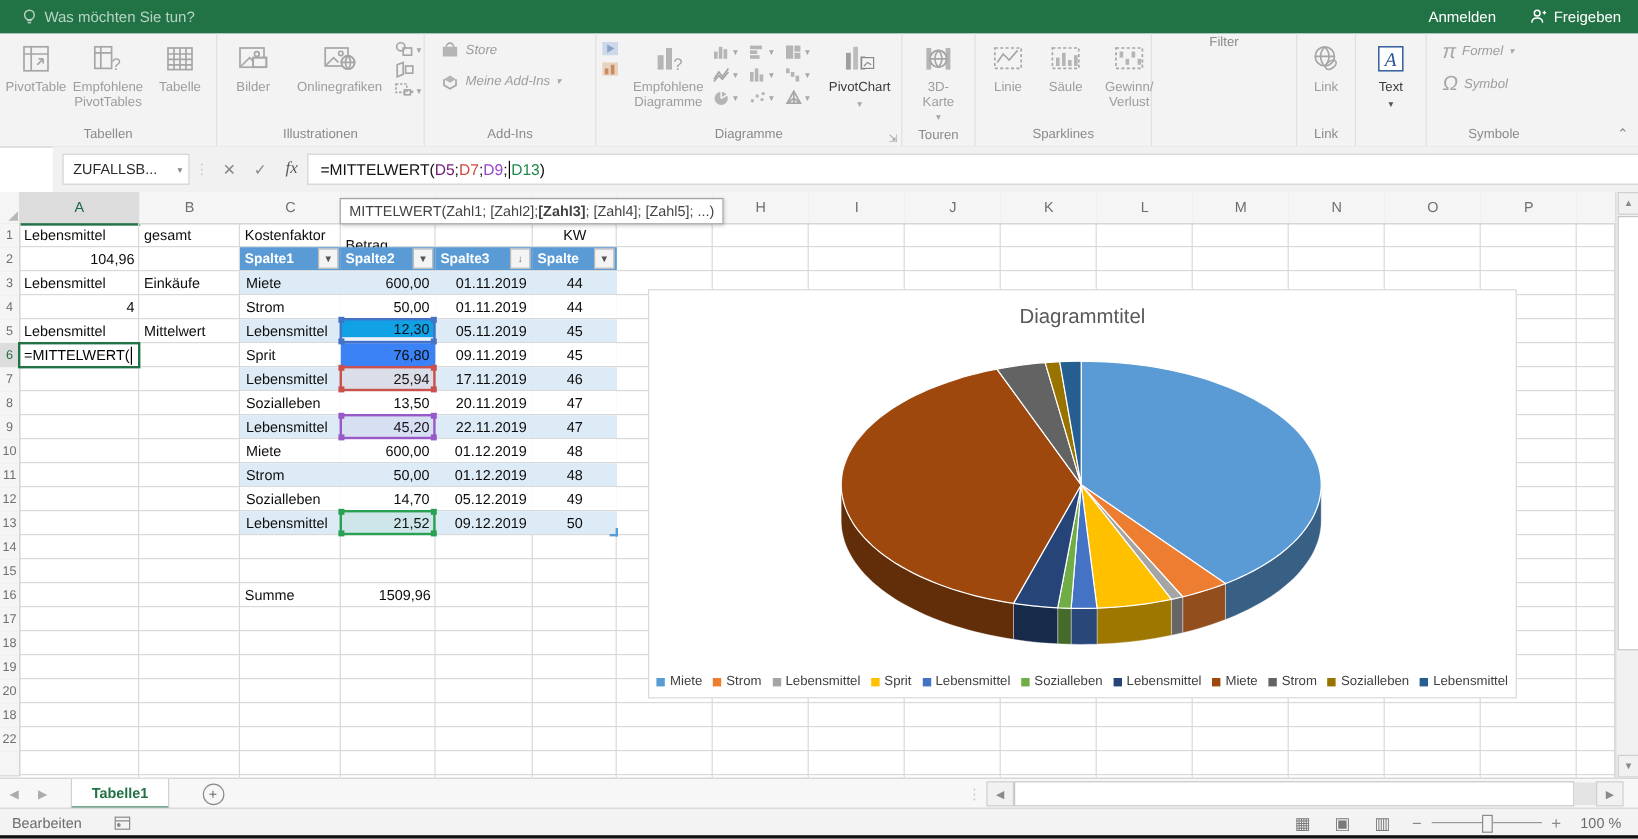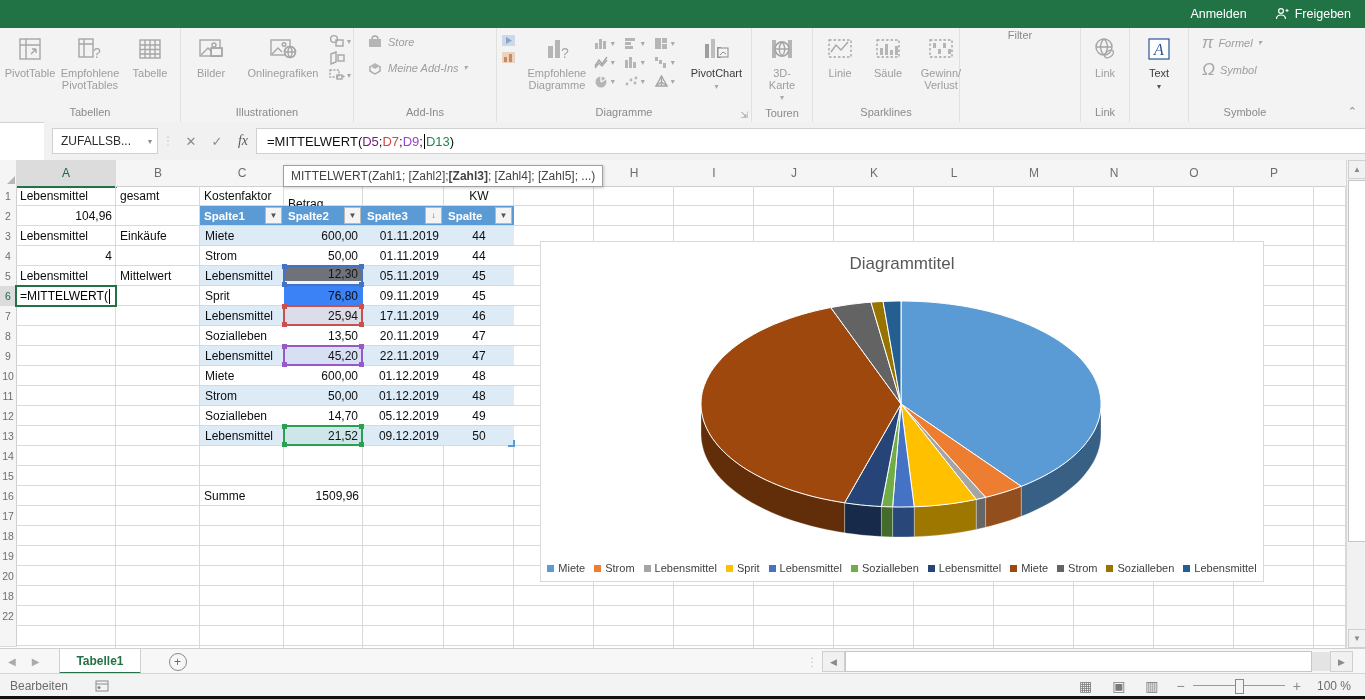--- a/index.html
+++ b/index.html
@@ -106,20 +106,28 @@
   #blackstrip{left:0;top:696px;width:1365px;height:3px;background:#111;}
   .cellsel-a6{position:absolute;border:2px solid #217346;background:#fff;box-sizing:border-box;
               display:flex;align-items:center;font-size:12px;padding-left:3px;z-index:20;}
 </style>
 </head>
 <body>
 
 <div id="app">
 
   <div id="tabbar" class="abs">
+    <div id="tellme">
+      <svg width="13" height="15" viewBox="0 0 13 15">
+          <circle cx="6.5" cy="5.5" r="4" fill="none" stroke="#b8d4c4" stroke-width="1.2"></circle>
+          <rect x="4.7" y="9.5" width="3.6" height="1.2" fill="#b8d4c4"></rect>
+          <rect x="5.1" y="11.4" width="2.8" height="1.1" fill="#b8d4c4"></rect>
+        </svg>
+      <span>Was möchten Sie tun?</span>
+    </div>
     <div id="tabbar-right">
       <div class="rtab">Anmelden</div>
       <div class="rtab" style="gap:6px;">
         <svg width="14" height="14" viewBox="0 0 14 14">
             <circle cx="6" cy="4" r="2.4" fill="none" stroke="#fff" stroke-width="1.2"></circle>
             <path d="M1.5 12 Q1.5 8 6 8 Q10.5 8 10.5 12" fill="none" stroke="#fff" stroke-width="1.2"></path>
             <path d="M10.5 3.5 h3 M12 2 v3" stroke="#fff" stroke-width="1.1"></path>
           </svg>
         <span>Freigeben</span>
       </div>
@@ -612,21 +620,21 @@
       </div>
       <div class="tcell" style="left: 200px; top: 66px; width: 74px; height: 19px; background: rgb(221, 235, 247); justify-content: flex-start;">Miete</div>
       <div class="tcell r" style="left: 284px; top: 66px; width: 69px; height: 19px; background: rgb(221, 235, 247); justify-content: flex-end;">600,00</div>
       <div class="tcell r" style="left: 363px; top: 66px; width: 71px; height: 19px; background: rgb(221, 235, 247); justify-content: flex-end;">01.11.2019</div>
       <div class="tcell c" style="left: 444px; top: 66px; width: 60px; height: 19px; background: rgb(221, 235, 247); justify-content: center;">44</div>
       <div class="tcell" style="left: 200px; top: 86px; width: 74px; height: 19px; background: rgb(255, 255, 255); justify-content: flex-start;">Strom</div>
       <div class="tcell r" style="left: 284px; top: 86px; width: 69px; height: 19px; background: rgb(255, 255, 255); justify-content: flex-end;">50,00</div>
       <div class="tcell r" style="left: 363px; top: 86px; width: 71px; height: 19px; background: rgb(255, 255, 255); justify-content: flex-end;">01.11.2019</div>
       <div class="tcell c" style="left: 444px; top: 86px; width: 60px; height: 19px; background: rgb(255, 255, 255); justify-content: center;">44</div>
       <div class="tcell" style="left: 200px; top: 106px; width: 74px; height: 19px; background: rgb(221, 235, 247); justify-content: flex-start;">Lebensmittel</div>
-      <div class="tcell r" style="left: 284px; top: 106px; width: 69px; height: 15px; background: #737373; justify-content: flex-end;">12,30</div>
+      <div class="tcell r" style="left: 284px; top: 106px; width: 69px; height: 15px; background: #0ea5e9; justify-content: flex-end;">12,30</div>
       <div class="tcell r" style="left: 363px; top: 106px; width: 71px; height: 19px; background: rgb(221, 235, 247); justify-content: flex-end;">05.11.2019</div>
       <div class="tcell c" style="left: 444px; top: 106px; width: 60px; height: 19px; background: rgb(221, 235, 247); justify-content: center;">45</div>
       <div class="tcell" style="left: 200px; top: 126px; width: 74px; height: 19px; background: rgb(255, 255, 255); justify-content: flex-start;">Sprit</div>
       <div class="tcell r" style="left: 284px; top: 126px; width: 69px; height: 19px; background: #3b82f6; justify-content: flex-end;">76,80</div>
       <div class="tcell r" style="left: 363px; top: 126px; width: 71px; height: 19px; background: rgb(255, 255, 255); justify-content: flex-end;">09.11.2019</div>
       <div class="tcell c" style="left: 444px; top: 126px; width: 60px; height: 19px; background: rgb(255, 255, 255); justify-content: center;">45</div>
       <div class="tcell" style="left: 200px; top: 146px; width: 74px; height: 19px; background: rgb(221, 235, 247); justify-content: flex-start;">Lebensmittel</div>
       <div class="tcell r" style="left: 284px; top: 146px; width: 69px; height: 19px; background: rgb(221, 235, 247); justify-content: flex-end;">25,94</div>
       <div class="tcell r" style="left: 363px; top: 146px; width: 71px; height: 19px; background: rgb(221, 235, 247); justify-content: flex-end;">17.11.2019</div>
       <div class="tcell c" style="left: 444px; top: 146px; width: 60px; height: 19px; background: rgb(221, 235, 247); justify-content: center;">46</div>

